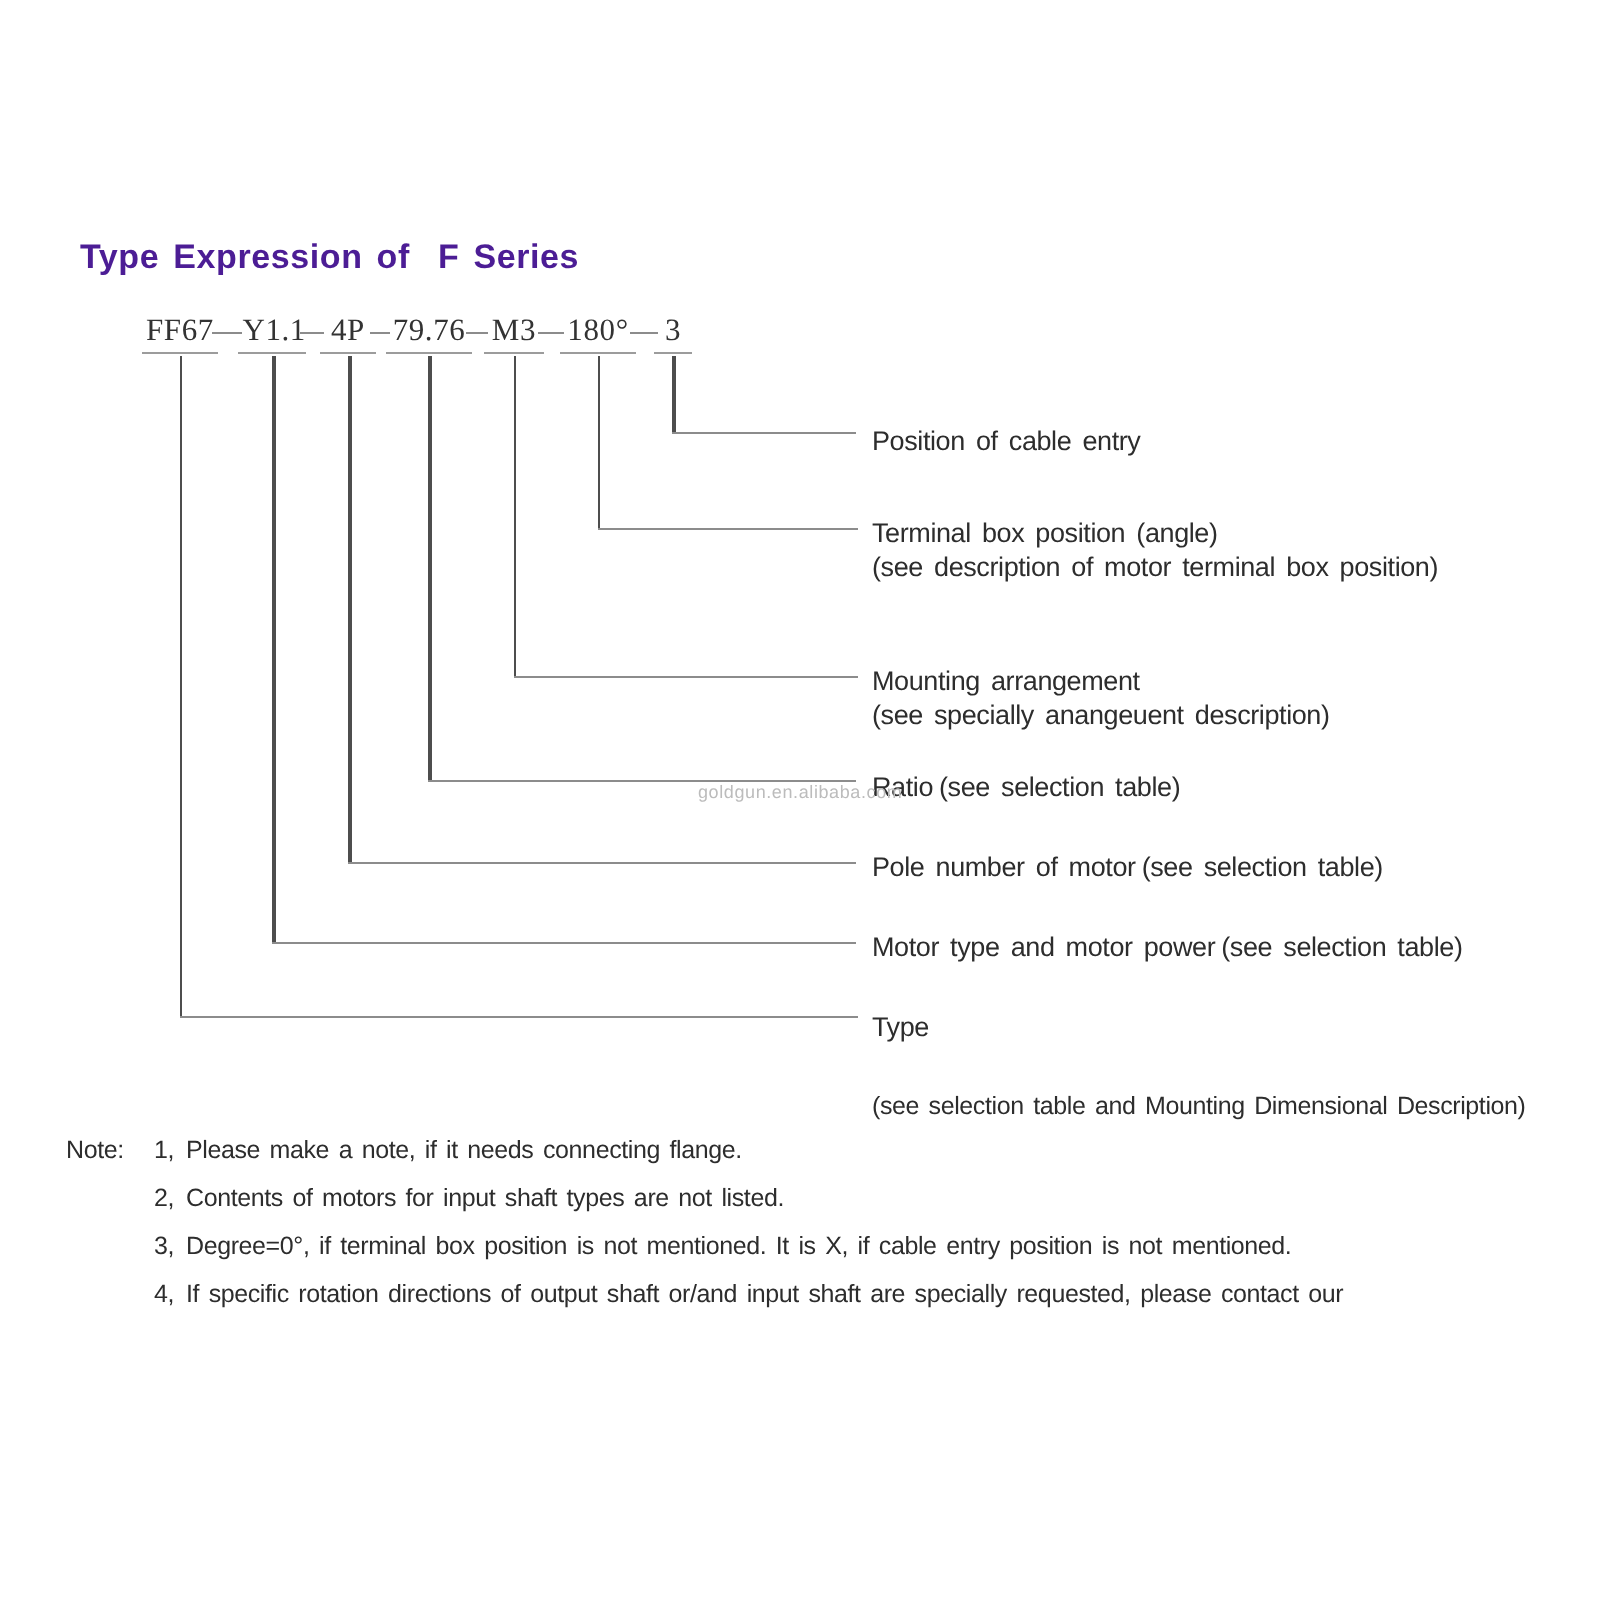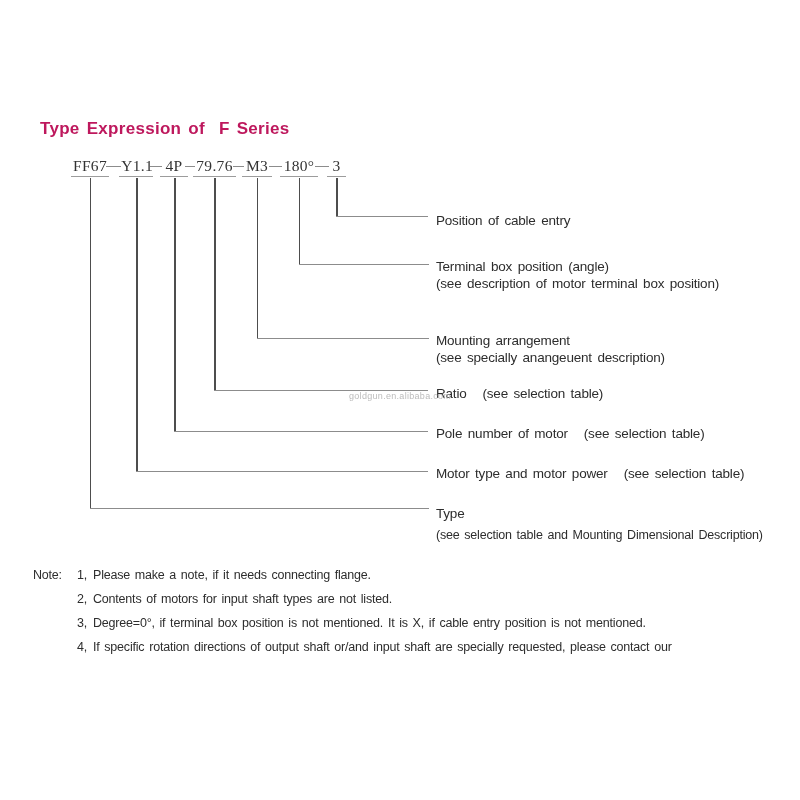--- a/index.html
+++ b/index.html
@@ -2,36 +2,36 @@
 <html><head>
 <meta charset="utf-8">
 <style>
   html,body{margin:0;padding:0;background:#fff;}
   .canvas{
     position:relative;width:800px;height:800px;background:#ffffff;overflow:hidden;
     font-family:"Liberation Sans","DejaVu Sans",sans-serif;color:#2d2d2d;
   }
   .abs{position:absolute;}
   .title{
-    font-size:17px;font-weight:bold;color:#be185d;letter-spacing:.3px;word-spacing:2px;
+    font-size:17px;font-weight:bold;color:#4c1d95;letter-spacing:.3px;word-spacing:2px;
     white-space:pre;line-height:18px;
   }
   .code-seg{
     top:156px;height:20px;line-height:19px;text-align:center;
     font-family:"Liberation Serif","DejaVu Serif",serif;font-size:15.5px;color:#333;
     border-bottom:1.5px solid #9c9c9c;letter-spacing:.3px;white-space:pre;
   }
   .dash{top:165.5px;height:1.5px;background:#8c8c8c;}
   .vline{width:1.5px;background:#4d4d4d;top:177.5px;}
   .hline{height:1.2px;background:#8c8c8c;}
   .lbl{
     left:436px;font-size:13.5px;line-height:15px;letter-spacing:-.2px;word-spacing:2px;
     color:#2d2d2d;white-space:nowrap;
   }
-  .lbl .suffix{margin-left:16px;}
+  .lbl .suffix{margin-left:3px;}
   .lbl-small{font-size:12.5px;word-spacing:1.5px;}
   .note-row{
     font-size:12.5px;line-height:16px;letter-spacing:-.2px;word-spacing:1.5px;
     color:#2d2d2d;white-space:nowrap;
   }
   .note-num{display:inline-block;min-width:13px;}
   .note-text{margin-left:3px;}
   .watermark{
     font-size:9px;color:#bcbcbc;letter-spacing:.3px;word-spacing:0;white-space:nowrap;
   }
@@ -88,21 +88,21 @@
 
   <div class="abs lbl" style="top:465.5px;">
     <span>Motor type and motor power</span><span class="suffix">(see selection table)</span>
   </div>
 
   <div class="abs lbl" style="top:426px;">
     <span>Pole number of motor</span><span class="suffix">(see selection table)</span>
   </div>
 
   <div class="abs lbl" style="top:506px;">Type</div>
-  <div class="abs lbl lbl-small" style="top:528px;">(see selection table and Mounting Dimensional Description)</div>
+  <div class="abs lbl lbl-small" style="top:546px;">(see selection table and Mounting Dimensional Description)</div>
 
   <div class="abs watermark" style="left:349px;top:391px;">goldgun.en.alibaba.com</div>
 
   <div class="abs note-row" style="left:33px;top:567px;">Note:</div>
 
   <div class="abs note-row" style="left:77px;top:567px;">
     <span class="note-num">1,</span><span class="note-text">Please make a note, if it needs connecting flange.</span>
   </div>
   <div class="abs note-row" style="left:77px;top:591px;">
     <span class="note-num">2,</span><span class="note-text">Contents of motors for input shaft types are not listed.</span>

